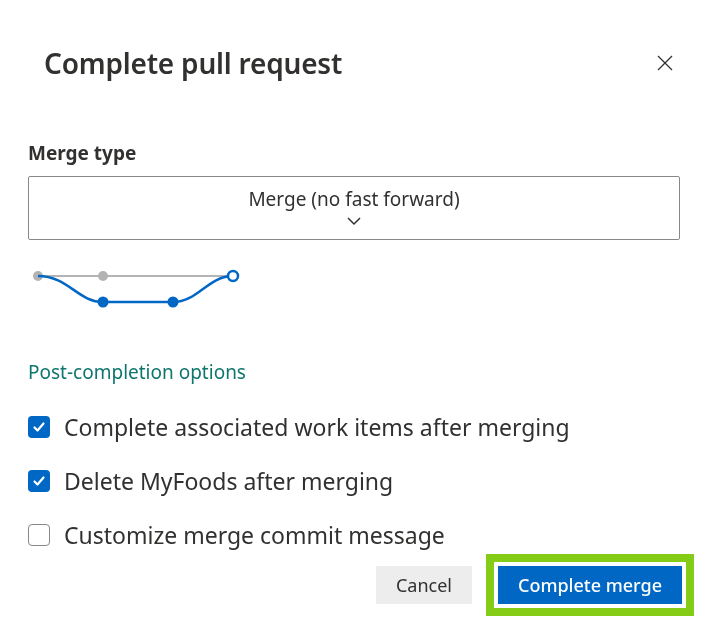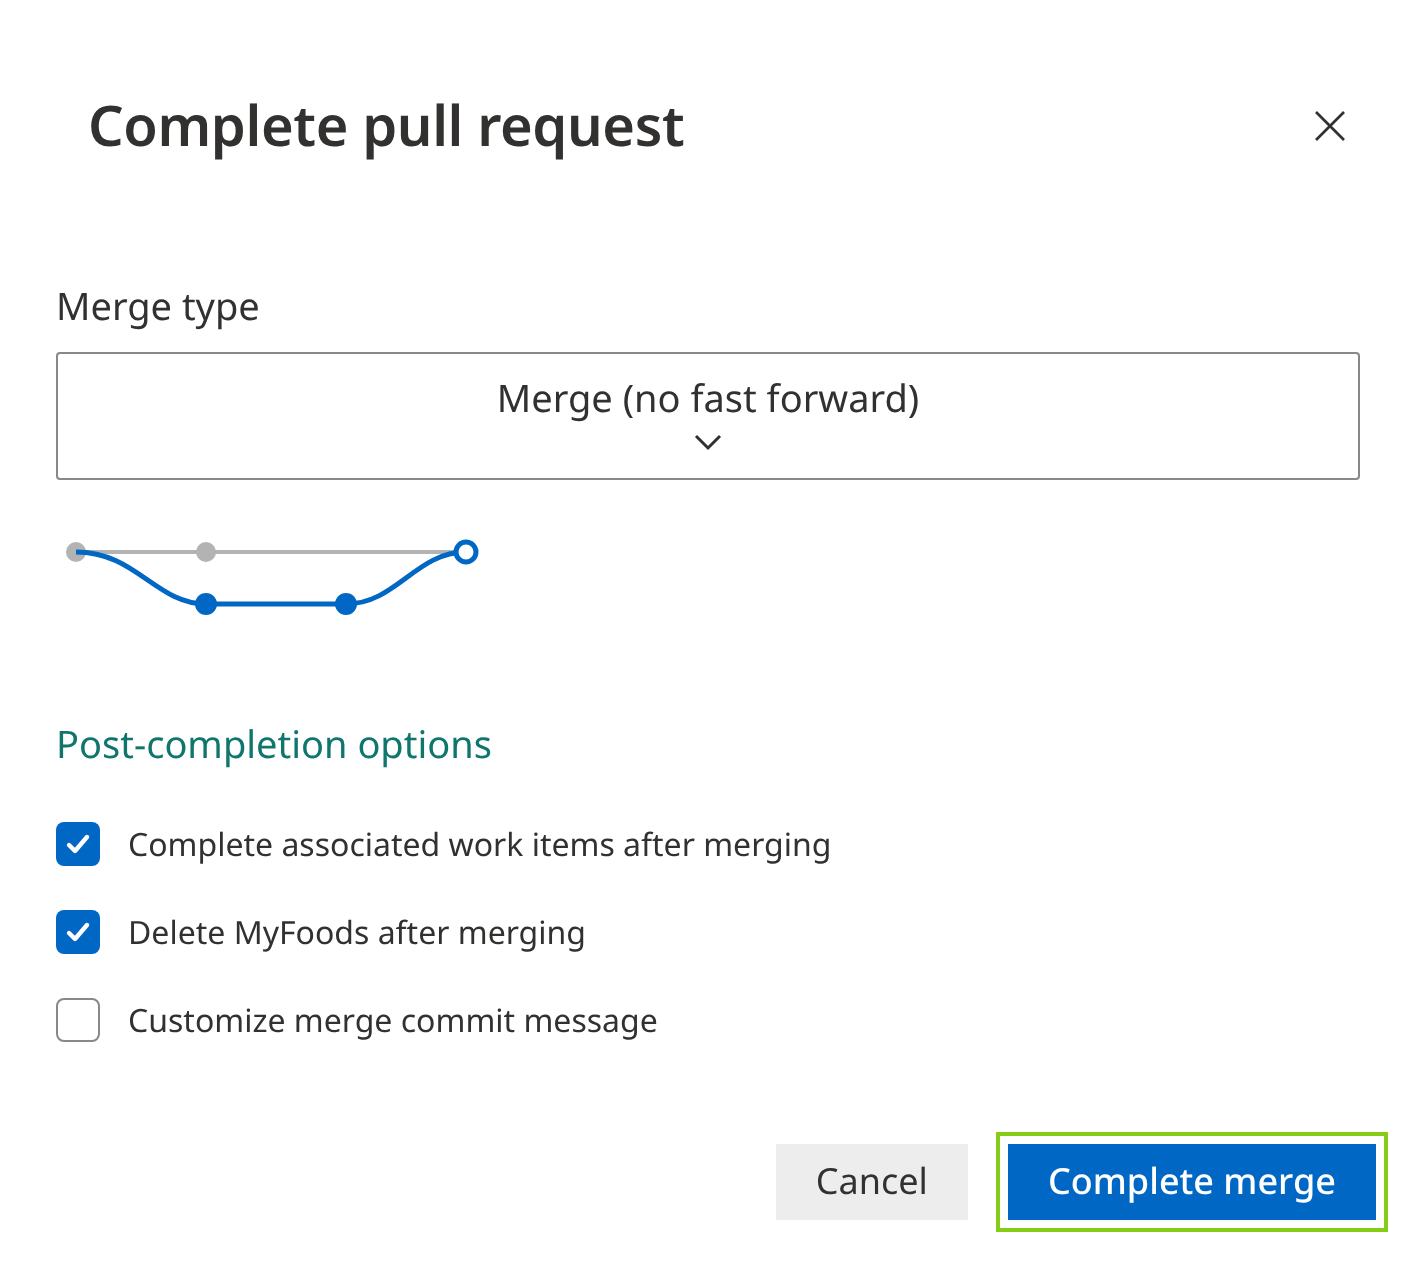--- a/index.html
+++ b/index.html
@@ -28,21 +28,21 @@
     background: none;
     border: none;
     cursor: pointer;
     padding: 6px;
     display: flex;
     align-items: center;
     justify-content: center;
   }
   .field-label {
     font-size: 19px;
-    font-weight: 400;
+    font-weight: 700;
     color: #323130;
     margin-bottom: 10px;
     display: block;
   }
   .select-box {
     width: 100%;
     border: 1px solid #8a8886;
     border-radius: 2px;
     padding: 9px 14px;
     font-size: 19px;
@@ -60,21 +60,21 @@
     font-size: 19px;
     font-weight: 400;
     color: #0f766e;
     margin-bottom: 26px;
   }
   .option-row {
     display: flex;
     align-items: center;
     gap: 14px;
     margin-bottom: 22px;
-    font-size: 16px;
+    font-size: 23px;
   }
   .checkbox {
     width: 22px;
     height: 22px;
     border-radius: 4px;
     display: flex;
     align-items: center;
     justify-content: center;
     flex-shrink: 0;
     cursor: pointer;
@@ -105,21 +105,21 @@
     background: #ededed;
     color: #323130;
     margin-right: 14px;
   }
   .btn-primary {
     background: #0067c5;
     color: #ffffff;
     font-weight: 500;
   }
   .highlight-box {
-    border: 2px solid #84cc16;
+    border: 8px solid #84cc16;
     padding: 4px;
     display: inline-flex;
   }
 </style>
 </head>
 <body>
 
 <div class="header-row">
   <h1 class="dialog-title">Complete pull request</h1>
   <button class="close-btn">

